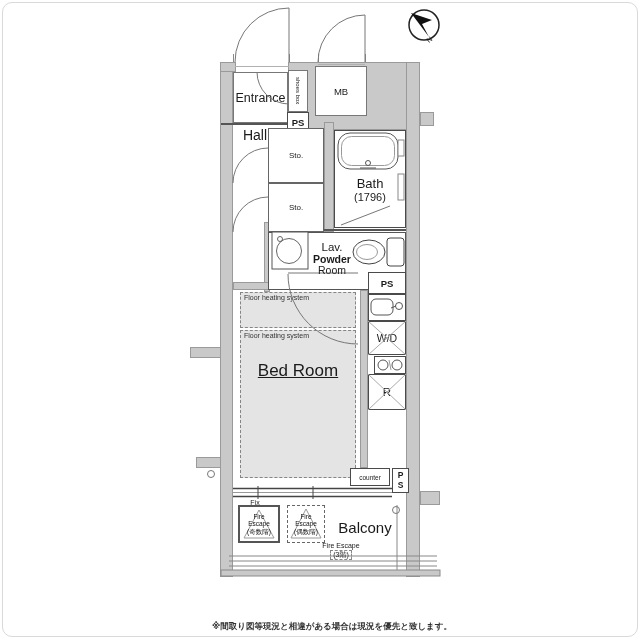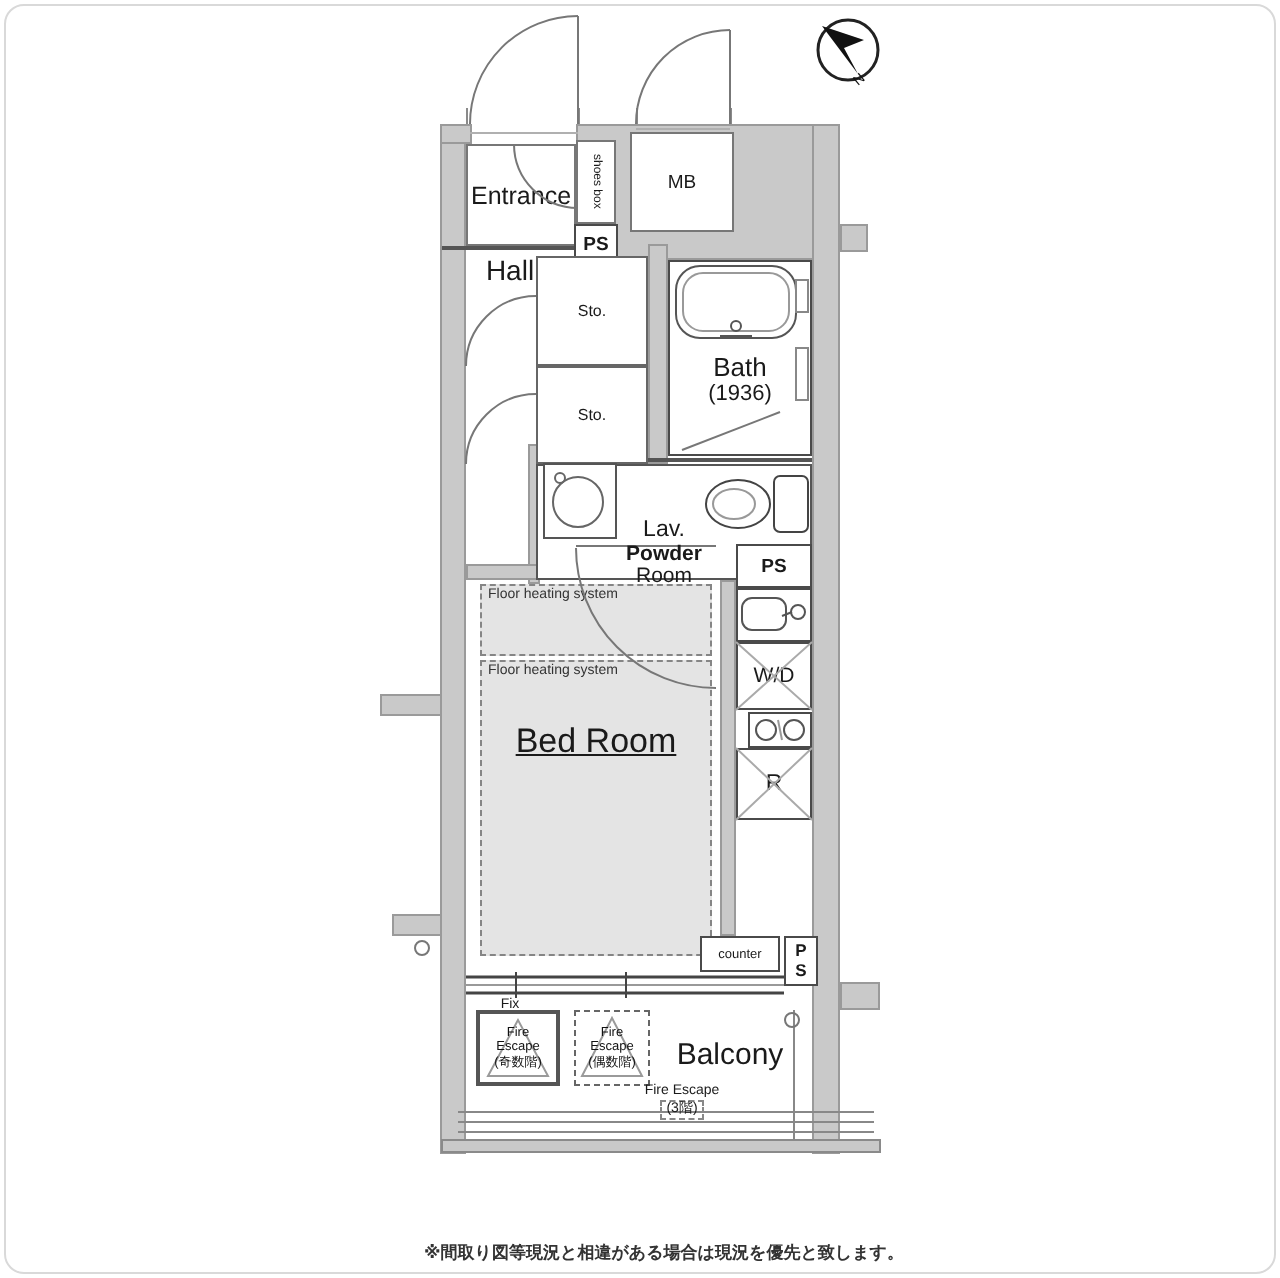--- a/index.html
+++ b/index.html
@@ -61,24 +61,24 @@
     <span style="font-size:14px;">Hall</span>
   </div>
   <div class="b" style="left:268px;top:128px;width:56px;height:55px;border-color:#666;">
     <span style="font-size:8px;">Sto.</span>
   </div>
   <div class="b" style="left:268px;top:183px;width:56px;height:49px;border-color:#666;">
     <span style="font-size:8px;">Sto.</span>
   </div>
   <div class="b" style="left:334px;top:130px;width:72px;height:98px;flex-direction:column;justify-content:flex-end;padding-bottom:24px;">
     <span style="font-size:13px;">Bath</span>
-    <span style="font-size:11px;">(1936)</span>
+    <span style="font-size:11px;">(1796)</span>
   </div>
   <div class="open" style="left:268px;top:232px;width:138px;height:58px;border:1px solid #555;box-sizing:border-box;"></div>
-  <div class="lbl" style="left:306px;top:249px;width:52px;height:56px;flex-direction:column;line-height:1.1;">
+  <div class="lbl" style="left:306px;top:231px;width:52px;height:56px;flex-direction:column;line-height:1.1;">
     <span style="font-size:11.5px;">Lav.</span>
     <span style="font-size:10.5px;font-weight:bold;">Powder</span>
     <span style="font-size:10.5px;text-align:center;">Room</span>
   </div>
   <div class="b" style="left:368px;top:272px;width:38px;height:22px;">
     <span style="font-size:9.5px;font-weight:bold;">PS</span>
   </div>
   <div class="b" style="left:368px;top:294px;width:38px;height:27px;"></div>
   <div class="b" style="left:368px;top:321px;width:38px;height:34px;">
     <span class="whitebg" style="font-size:10.5px;">W/D</span>

